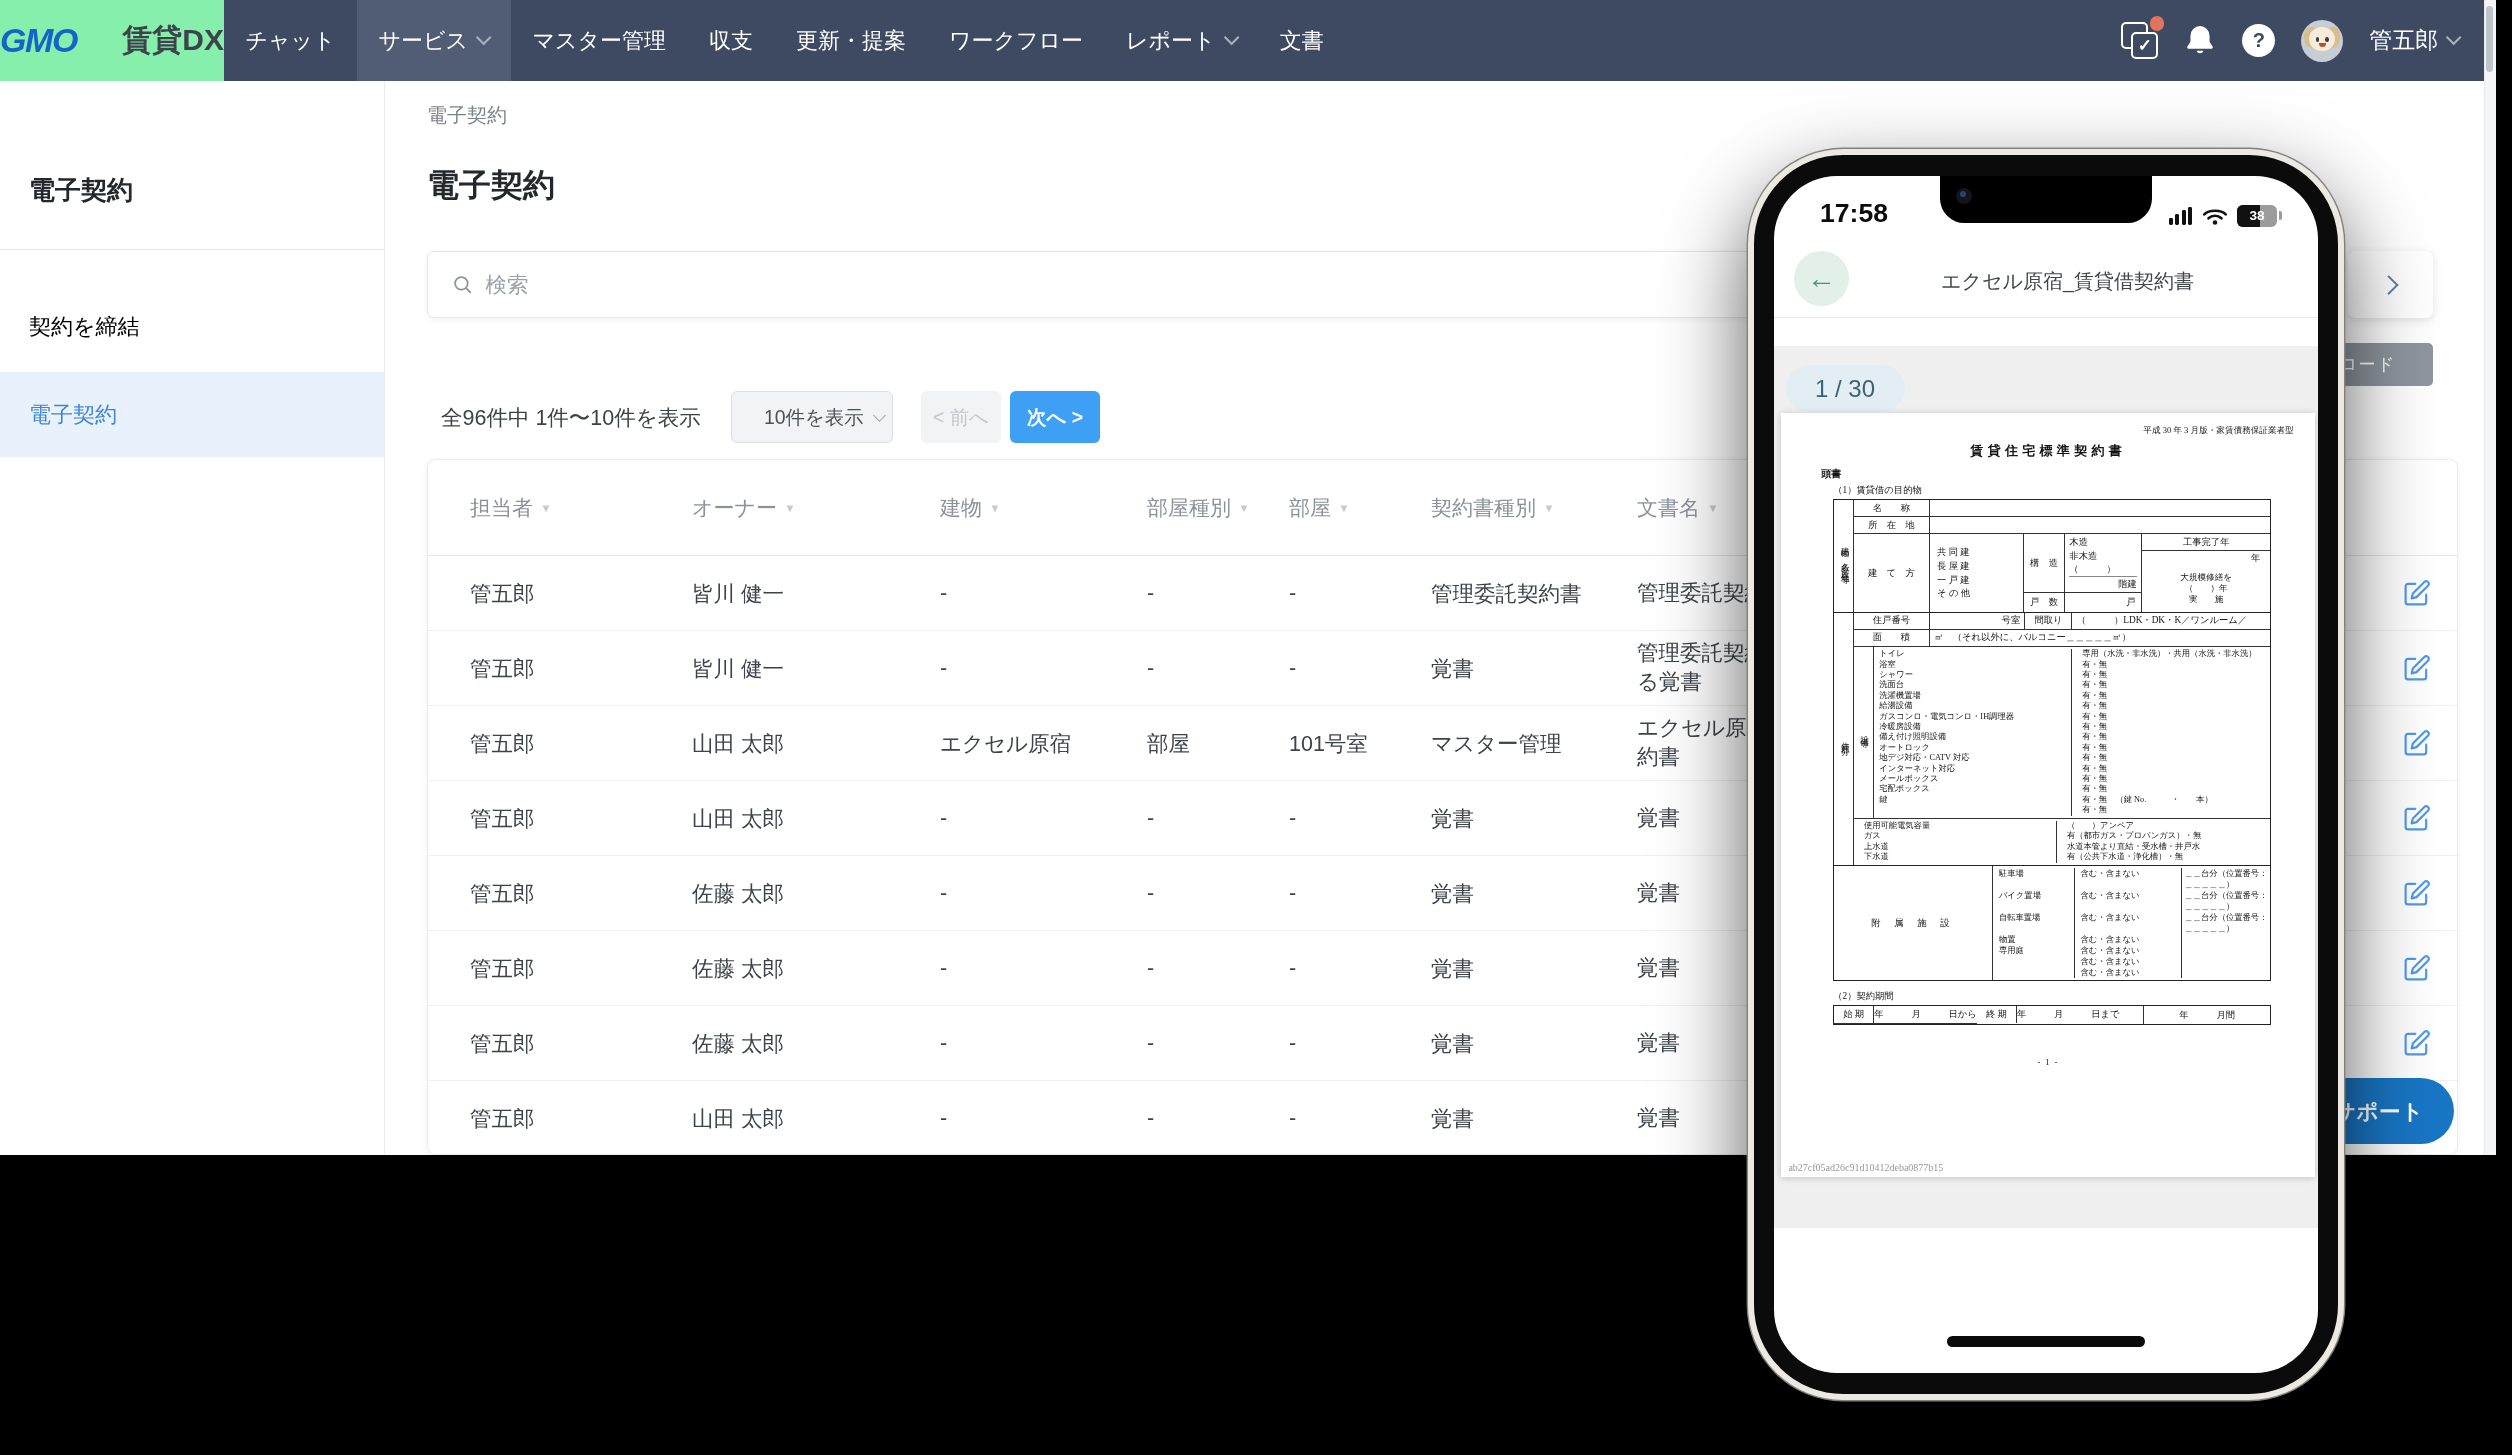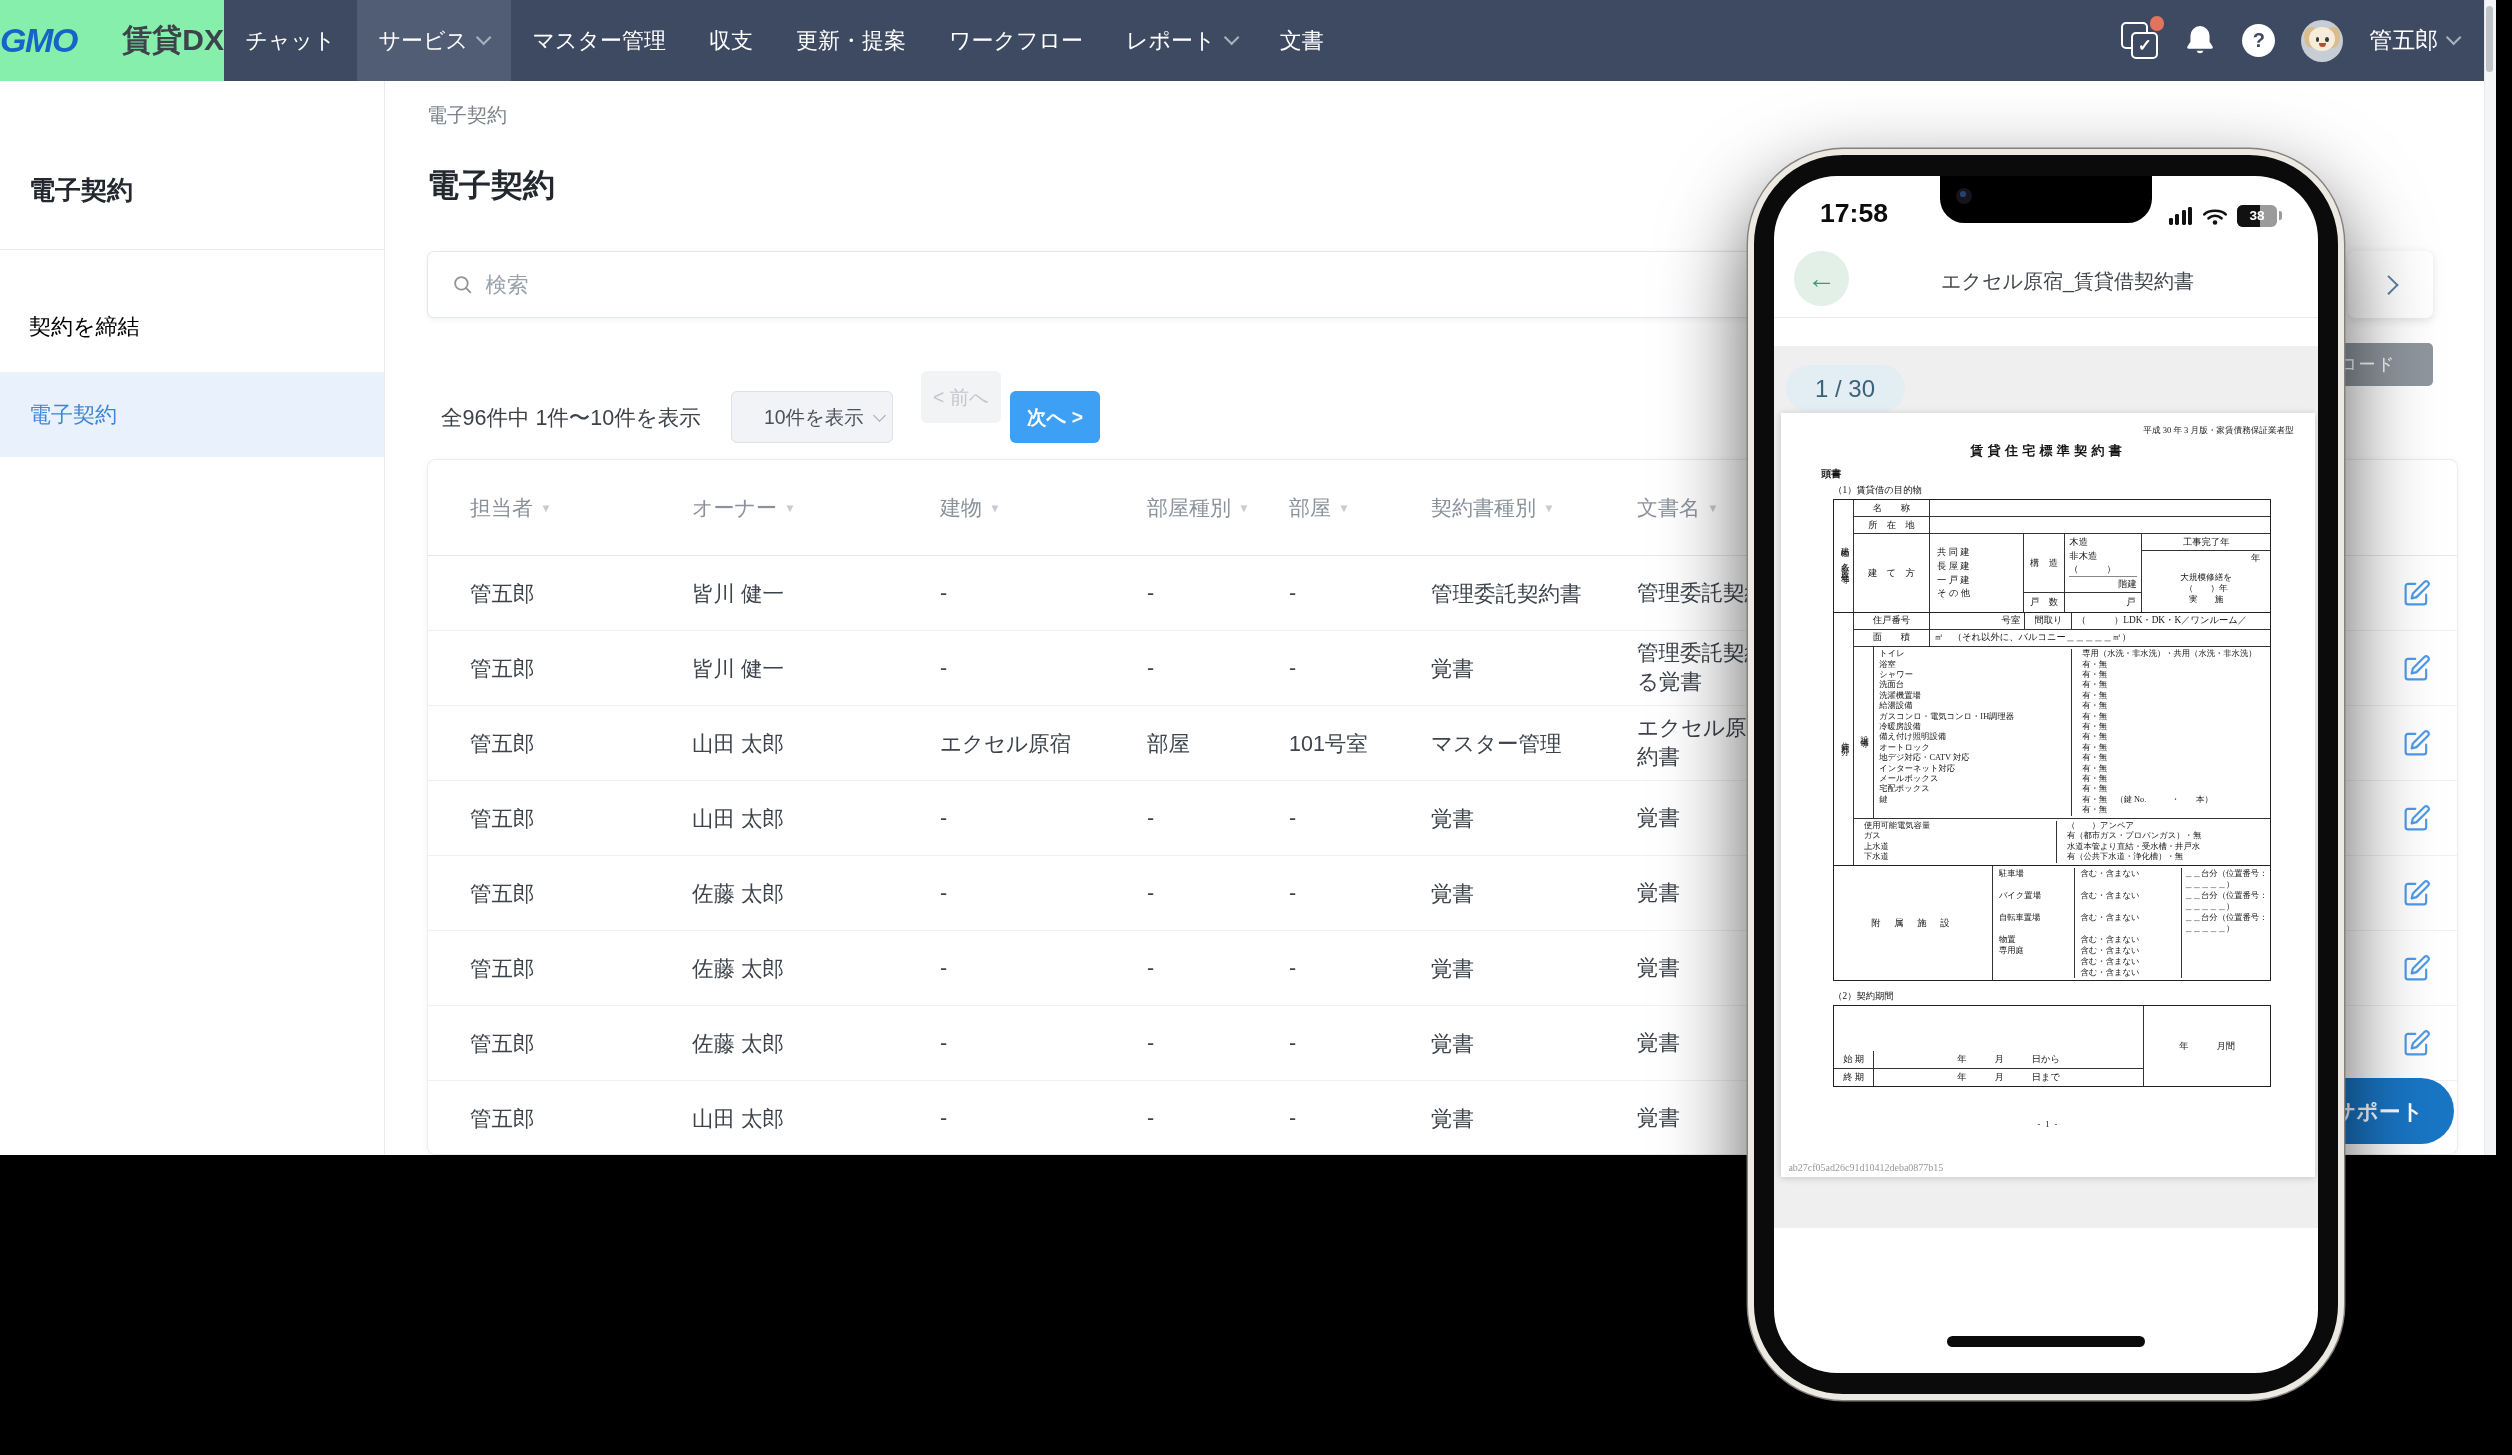--- a/index.html
+++ b/index.html
@@ -50,21 +50,21 @@
       box-shadow:0 2.2px 8.6px rgba(25,35,50,.12);display:flex;align-items:center;justify-content:center;cursor:pointer;}
   .chev-right{width:11.5px;height:11.5px;border-right:2.9px solid #5f81a5;border-top:2.9px solid #5f81a5;transform:rotate(45deg);margin-left:-4.3px;}
 
   .download-btn{position:absolute;left:2246px;top:343px;width:187px;height:43px;background:#8f969e;border-radius:5px;color:#fff;
       font-size:17px;display:flex;align-items:center;justify-content:center;letter-spacing:1.4px;cursor:pointer;}
 
   .pgn-summary{position:absolute;left:441px;top:403px;font-size:21.5px;color:#3c4248;}
   .pgn-size{position:absolute;left:731px;top:391px;width:162px;height:52px;background:#f1f3f6;border:0.7px solid #dde1e6;border-radius:6px;
       display:flex;align-items:center;justify-content:center;gap:11.5px;font-size:19.4px;color:#4b5158;box-sizing:border-box;cursor:pointer;padding-left:24px;}
   .pgn-size .chev{border-color:#9aa1aa;width:8px;height:8px;border-width:1.8px;margin-top:-3.6px;}
-  .pgn-prev{position:absolute;left:921px;top:371px;width:80px;height:52px;background:#f2f3f5;border-radius:5.7px;color:#c2c7cd;
+  .pgn-prev{position:absolute;left:921px;top:391px;width:80px;height:52px;background:#f2f3f5;border-radius:5.7px;color:#c2c7cd;
       font-size:19.4px;display:flex;align-items:center;justify-content:center;cursor:pointer;}
   .pgn-next{position:absolute;left:1010px;top:391px;width:90px;height:52px;background:#3da0f5;border-radius:5.7px;color:#fff;
       font-size:19.4px;font-weight:bold;display:flex;align-items:center;justify-content:center;cursor:pointer;}
 
   
   .table-card{position:absolute;left:427px;top:459px;width:2031px;height:696px;background:#fff;border:0.7px solid #e9ecf0;border-radius:8.6px;
       box-shadow:0 1.4px 7.2px rgba(30,40,60,.05);box-sizing:border-box;overflow:hidden;}
   .t-head{display:flex;align-items:center;height:95px;padding-left:42px;border-bottom:0.7px solid #e4e7eb;}
   .th{font-size:21px;color:#8a919b;display:flex;align-items:center;gap:7.2px;}
   .tri{font-size:11.5px;color:#c6cbd2;}
@@ -148,21 +148,21 @@
   .util{display:flex;flex-direction:column;padding:2.2px 0;}
   .util .f-name{padding-left:10px;}
   .tB{min-height:80px;}
   .tB-lab{width:158px;border-right:0.7px solid #333;display:flex;align-items:center;justify-content:center;letter-spacing:5.7px;}
   .tB-rows{flex:1;display:flex;flex-direction:column;justify-content:center;padding:2.2px 0;}
   .b-line{display:flex;min-height:11px;line-height:11px;font-size:8.3px;}
   .b-name{width:75px;padding-left:5.7px;}
   .b-inc{width:100px;border-left:0.7px solid #333;padding-left:5.7px;}
   .b-extra{flex:1;border-left:0.7px solid #333;padding-left:2.9px;}
   .tC{margin:1.4px 0 0 52px;width:438px;border:1.4px solid #222;box-sizing:border-box;font-size:9.3px;display:flex;}
-  .tC-left{flex:1;display:flex;flex-direction:column;margin-top:45px;}
+  .tC-left{flex:1;display:flex;flex-direction:row;}
   .c-line{display:flex;height:17px;line-height:17px;border-bottom:0.7px solid #333;}
   .c-line:last-child{border-bottom:0;}
   .c-lab{width:39px;border-right:0.7px solid #333;text-align:center;}
   .c-val{flex:1;text-align:center;}
   .tC-right{width:126px;border-left:0.7px solid #333;display:flex;align-items:center;justify-content:center;}
   .doc-pageno{text-align:center;margin-top:32px;font-size:8.6px;letter-spacing:1.4px;}
   .doc-hash{position:absolute;left:7.2px;bottom:4.3px;font-size:10px;color:#979797;}
 </style>
 </head>
 <body>

